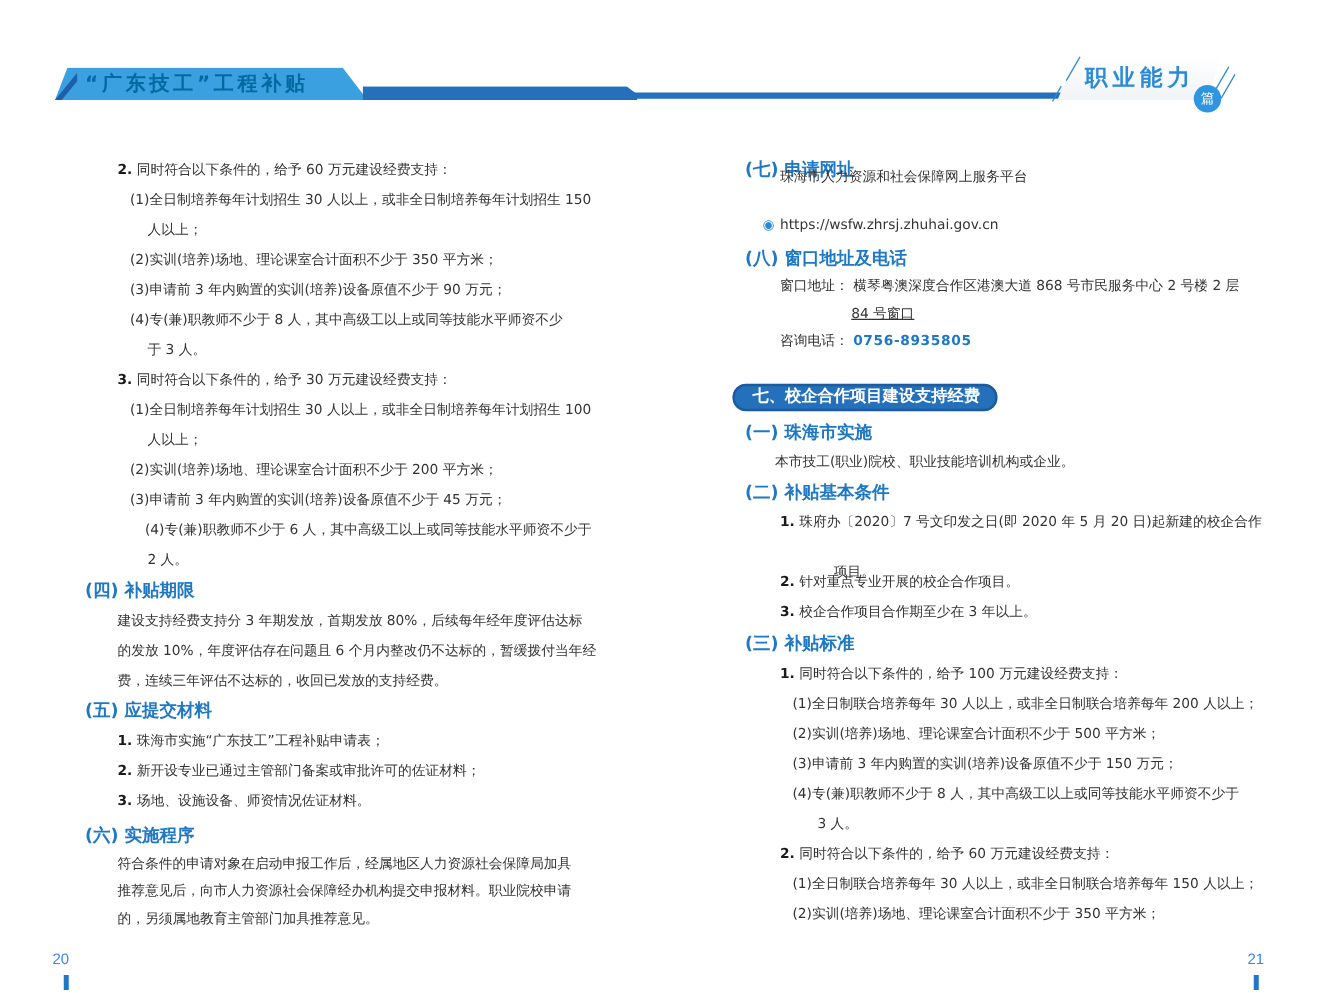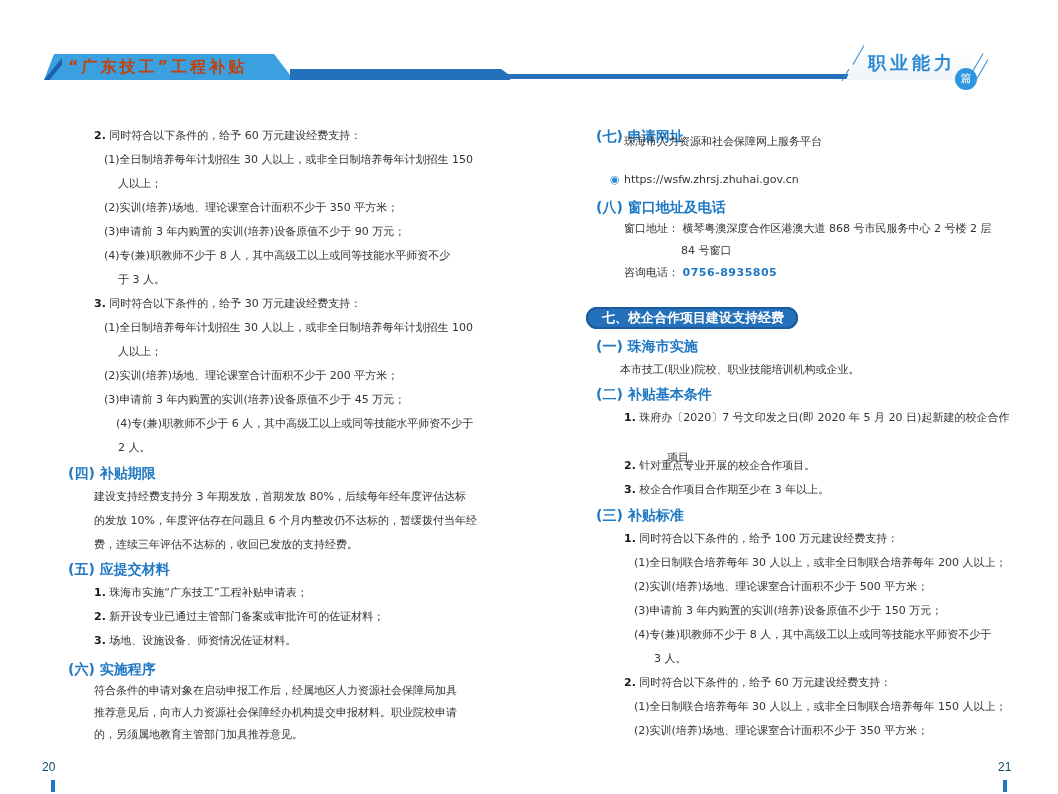--- a/index.html
+++ b/index.html
@@ -11,21 +11,21 @@
     position: absolute; left: 44px; top: 54px; height: 26px; width: 250px;
     background: #3aa0e0;
     clip-path: polygon(0 100%, 10px 0, 230px 0, 250px 100%);
   }
   .hdr-left-notch {
     position: absolute; left: 44px; top: 58px; width: 18px; height: 22px;
     background: #1d5fa8; clip-path: polygon(0 100%, 100% 0, 100% 30%, 30% 100%);
   }
   .hdr-title {
     position: absolute; left: 68px; top: 55px; height: 24px; line-height: 24px;
-    color: #c2410c; font-weight: bold; font-size: 16px; letter-spacing: 3px;
+    color: #0369a1; font-weight: bold; font-size: 16px; letter-spacing: 3px;
   }
   .hdr-bar-thick {
     position: absolute; left: 290px; top: 69px; width: 220px; height: 11px;
     background: #2470bb;
     clip-path: polygon(0 0, 96% 0, 100% 60%, 100% 100%, 0 100%);
   }
   .hdr-bar-thin {
     position: absolute; left: 505px; top: 74px; width: 345px; height: 5px;
     background: #2470bb;
   }
@@ -52,21 +52,21 @@
   .ln { position: absolute; white-space: nowrap; font-size: 11px; line-height: 16px; color: #333; }
   .h2 { font-weight: bold; color: #1f78c3; font-size: 14px; }
   .num { font-weight: bold; color: #1a1a1a; }
   .phone { font-weight: bold; color: #1f78c3; letter-spacing: 0.5px; }
   .pill {
     position: absolute; height: 22px; line-height: 22px; padding: 0 14px 0 16px;
     background: #2470bb; color: #fff; border-radius: 11px; font-size: 13px; font-weight: bold;
     box-shadow: inset 0 0 0 2px #1c5c9e;
   }
   .link-icon { display: inline-block; width: 14px; color: #2a8ad6; font-size: 11px; }
-  .pgnum { position: absolute; top: 760px; font-size: 12px; color: #0c4a6e; font-family: "Liberation Sans", sans-serif; }
+  .pgnum { position: absolute; top: 760px; font-size: 12px; color: #3b82f6; font-family: "Liberation Sans", sans-serif; }
   .pgbar { position: absolute; top: 780px; width: 4px; height: 12px; background: #1f78c3; }
 </style>
 </head>
 <body>
 
 <div class="hdr-left-tab"></div>
 <div class="hdr-left-notch"></div>
 <div class="hdr-title">“广东技工”工程补贴</div>
 <div class="hdr-bar-thick"></div>
 <div class="hdr-bar-thin"></div>
@@ -137,21 +137,21 @@
   <div class="ln" style="left:44px; top:14px;">珠海市人力资源和社会保障网上服务平台</div>
   <div class="ln" style="left:30px; top:52px;">
     <span class="link-icon">◉</span><span>https://wsfw.zhrsj.zhuhai.gov.cn</span>
   </div>
 
   <div class="ln h2" style="left:16px; top:79px;">(八) 窗口地址及电话</div>
   <div class="ln" style="left:44px; top:101px;">
     <span>窗口地址：</span>
     <span>横琴粤澳深度合作区港澳大道 868 号市民服务中心 2 号楼 2 层</span>
   </div>
-  <div class="ln" style="left:101px; top:123px;">84 号窗口</div>
+  <div class="ln" style="left:101px; top:123px;text-decoration:underline;">84 号窗口</div>
   <div class="ln" style="left:44px; top:145px;">
     <span>咨询电话：</span>
     <span class="phone">0756-8935805</span>
   </div>
 
   <div class="pill" style="left:6px; top:187px;">七、校企合作项目建设支持经费</div>
 
   <div class="ln h2" style="left:16px; top:218px;">(一) 珠海市实施</div>
   <div class="ln" style="left:40px; top:242px;">本市技工(职业)院校、职业技能培训机构或企业。</div>
 

